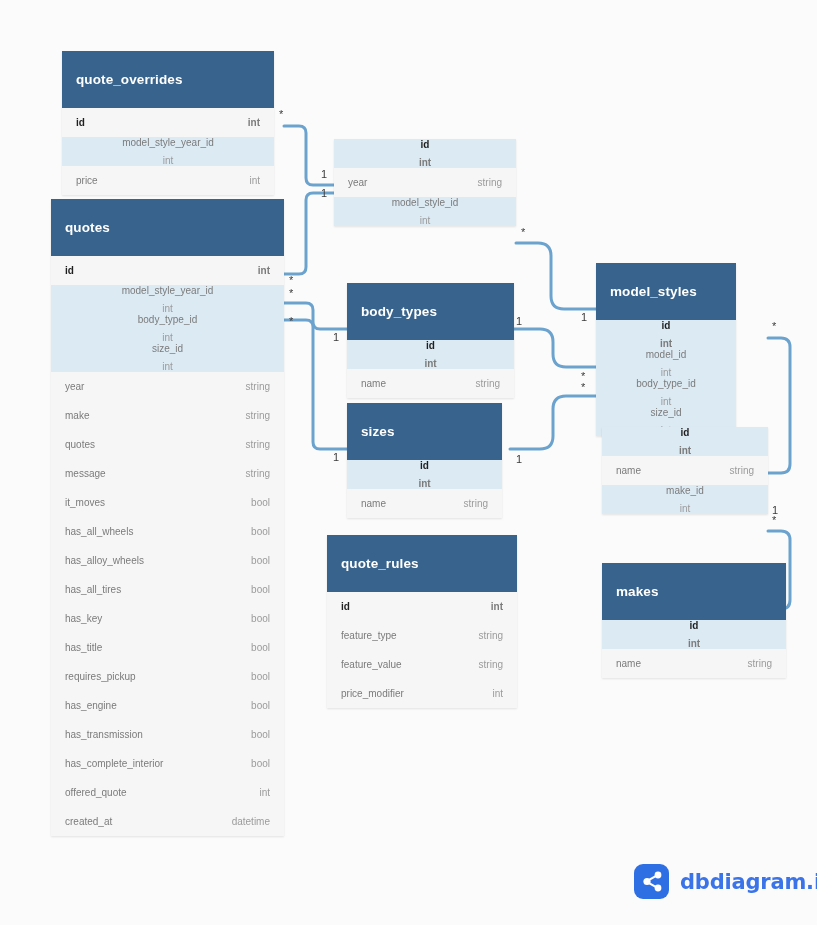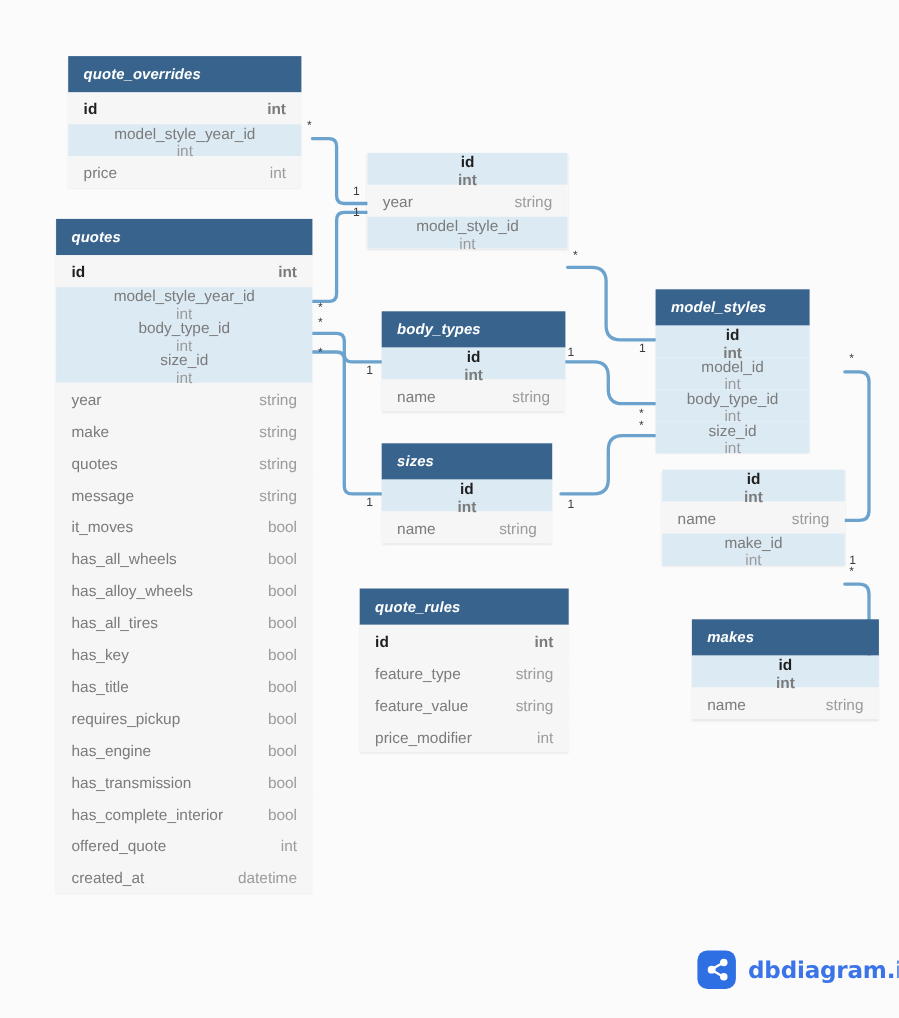--- a/index.html
+++ b/index.html
@@ -9,25 +9,25 @@
     font-family:"Liberation Sans","DejaVu Sans",sans-serif;
   }
   #canvas{position:absolute;inset:0;}
   svg.links{position:absolute;left:0;top:0;width:817px;height:925px;pointer-events:none;}
   .lnk{fill:none;stroke:#6ba3ce;stroke-width:3;stroke-linecap:round;stroke-linejoin:round;}
   .card{position:absolute;font-size:11px;color:#3b3b3b;font-family:"Liberation Sans",sans-serif;}
 
   .table{position:absolute;width:232px;box-shadow:0 1px 2px rgba(0,0,0,.10);}
   .thead{
     background:#37638c;color:#ffffff;font-weight:bold;font-size:13.5px;
-    padding:9px 14px;letter-spacing:.1px;font-style:italic;
+    padding:21px 14px;letter-spacing:.1px;
   }
   .trow{
     display:flex;justify-content:space-between;align-items:center;
-    padding:0 14px;height:29px;font-size:14px;background:#f6f6f6;color:#8c8c8c;
+    padding:0 14px;height:29px;font-size:10px;background:#f6f6f6;color:#8c8c8c;
   }
   .trow.hl{background:#dceaf4;flex-direction:column;}
   .trow .fname{color:#7b7b7b;}
   .trow.pk .fname{color:#1f1f1f;font-weight:bold;}
   .trow.pk .ftype{color:#7b7b7b;font-weight:bold;}
   .ftype{color:#9b9b9b;}
 
   #logo{position:absolute;left:634px;top:864px;display:flex;align-items:center;gap:11px;}
   #logo .mark{width:35px;height:35px;border-radius:9px;background:#2f6fe4;display:block;position:relative;}
   #logo .wordmark{color:#3b74e8;font-size:21px;font-weight:bold;letter-spacing:-.2px;font-family:"DejaVu Sans",sans-serif;}
@@ -264,21 +264,21 @@
     <div class="trow">
       <span class="fname">name</span>
       <span class="ftype">string</span>
     </div>
     <div class="trow hl">
       <span class="fname">make_id</span>
       <span class="ftype">int</span>
     </div>
   </div>
 
-  <div class="table" style="left:602px;top:563px;width:170px;margin-left:27px;">
+  <div class="table" style="left:602px;top:563px;width:184px;">
     <div class="thead">makes</div>
     <div class="trow pk hl">
       <span class="fname">id</span>
       <span class="ftype">int</span>
     </div>
     <div class="trow">
       <span class="fname">name</span>
       <span class="ftype">string</span>
     </div>
   </div>

